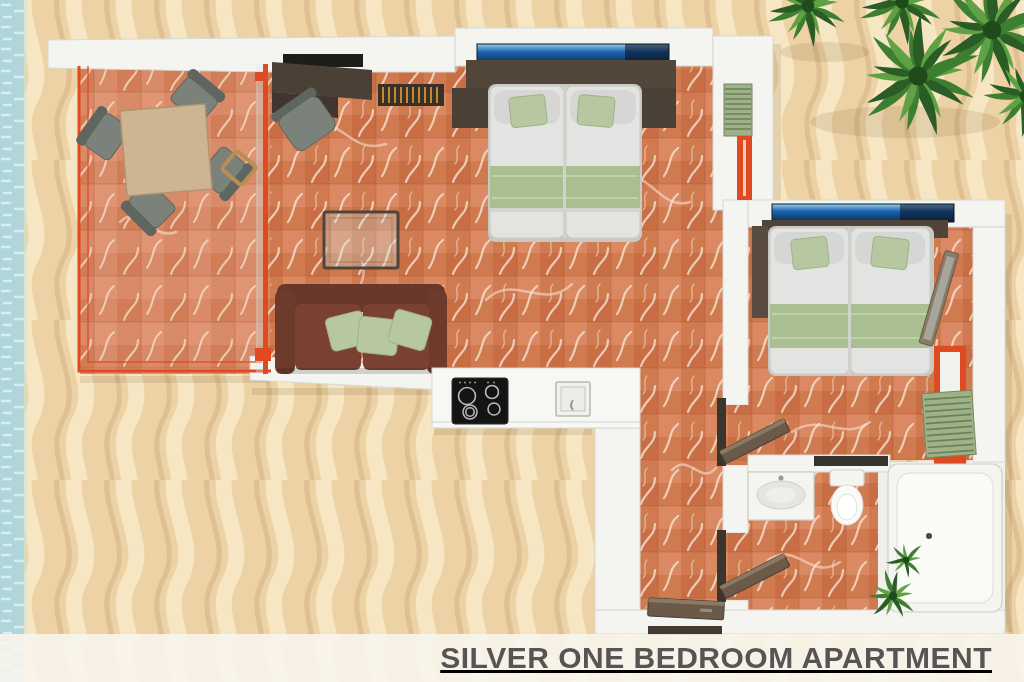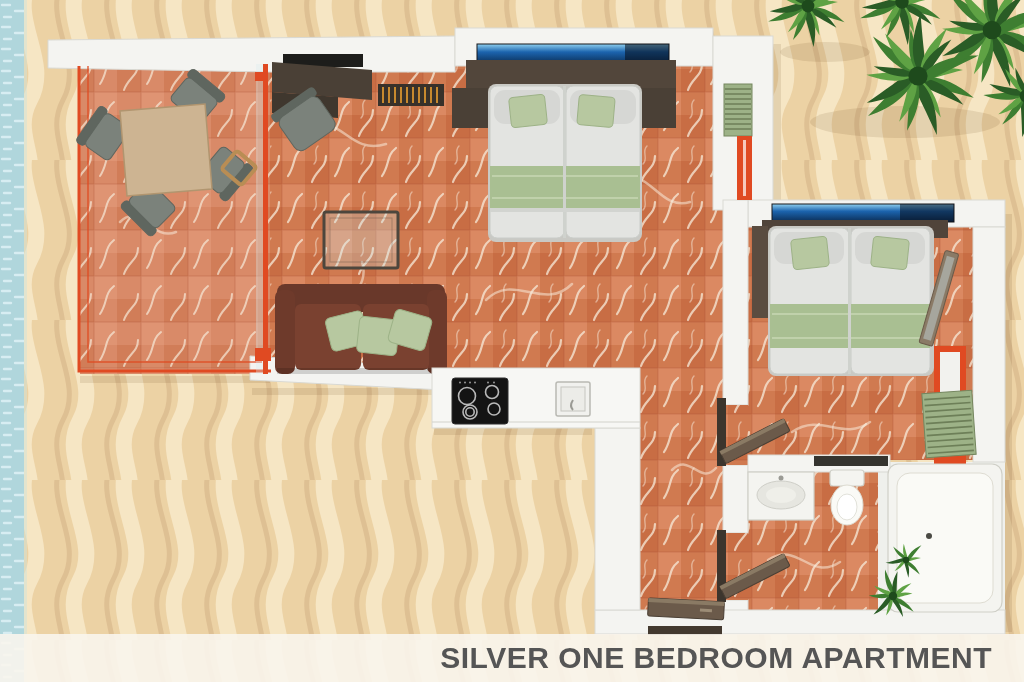--- a/index.html
+++ b/index.html
@@ -46,21 +46,21 @@
   .fixture{fill:#f4f4f0;stroke:#cfcfc7;stroke-width:1.2;}
   .fixture2{fill:#fafaf6;stroke:#dedcd2;stroke-width:1;}
   .glassbar{fill:#35342f;}
   .palm-dark{fill:var(--palm-dark);}
   .palm-mid{fill:var(--palm-mid);}
   .palm-light{fill:var(--palm-light);}
   .palm-core{fill:#1e4a1c;}
 
   .caption{position:absolute;left:0;right:0;bottom:0;height:48px;
            background:rgba(249,245,237,.90);display:flex;align-items:center;
-           justify-content:flex-end;padding-right:32px;box-sizing:border-box;}
+           justify-content:flex-end;padding-right:32px;box-sizing:border-box;text-decoration:underline;}
   .caption-text{font-weight:700;font-size:30px;line-height:1;color:var(--caption-text);
                 letter-spacing:.5px;font-family:"Liberation Sans",sans-serif;}
 </style>
 </head>
 <body>
 
 <div class="stage">
 <svg width="1024" height="682" viewBox="0 0 1024 682">
   <defs>
     <pattern id="sandP" width="50" height="160" patternUnits="userSpaceOnUse">

